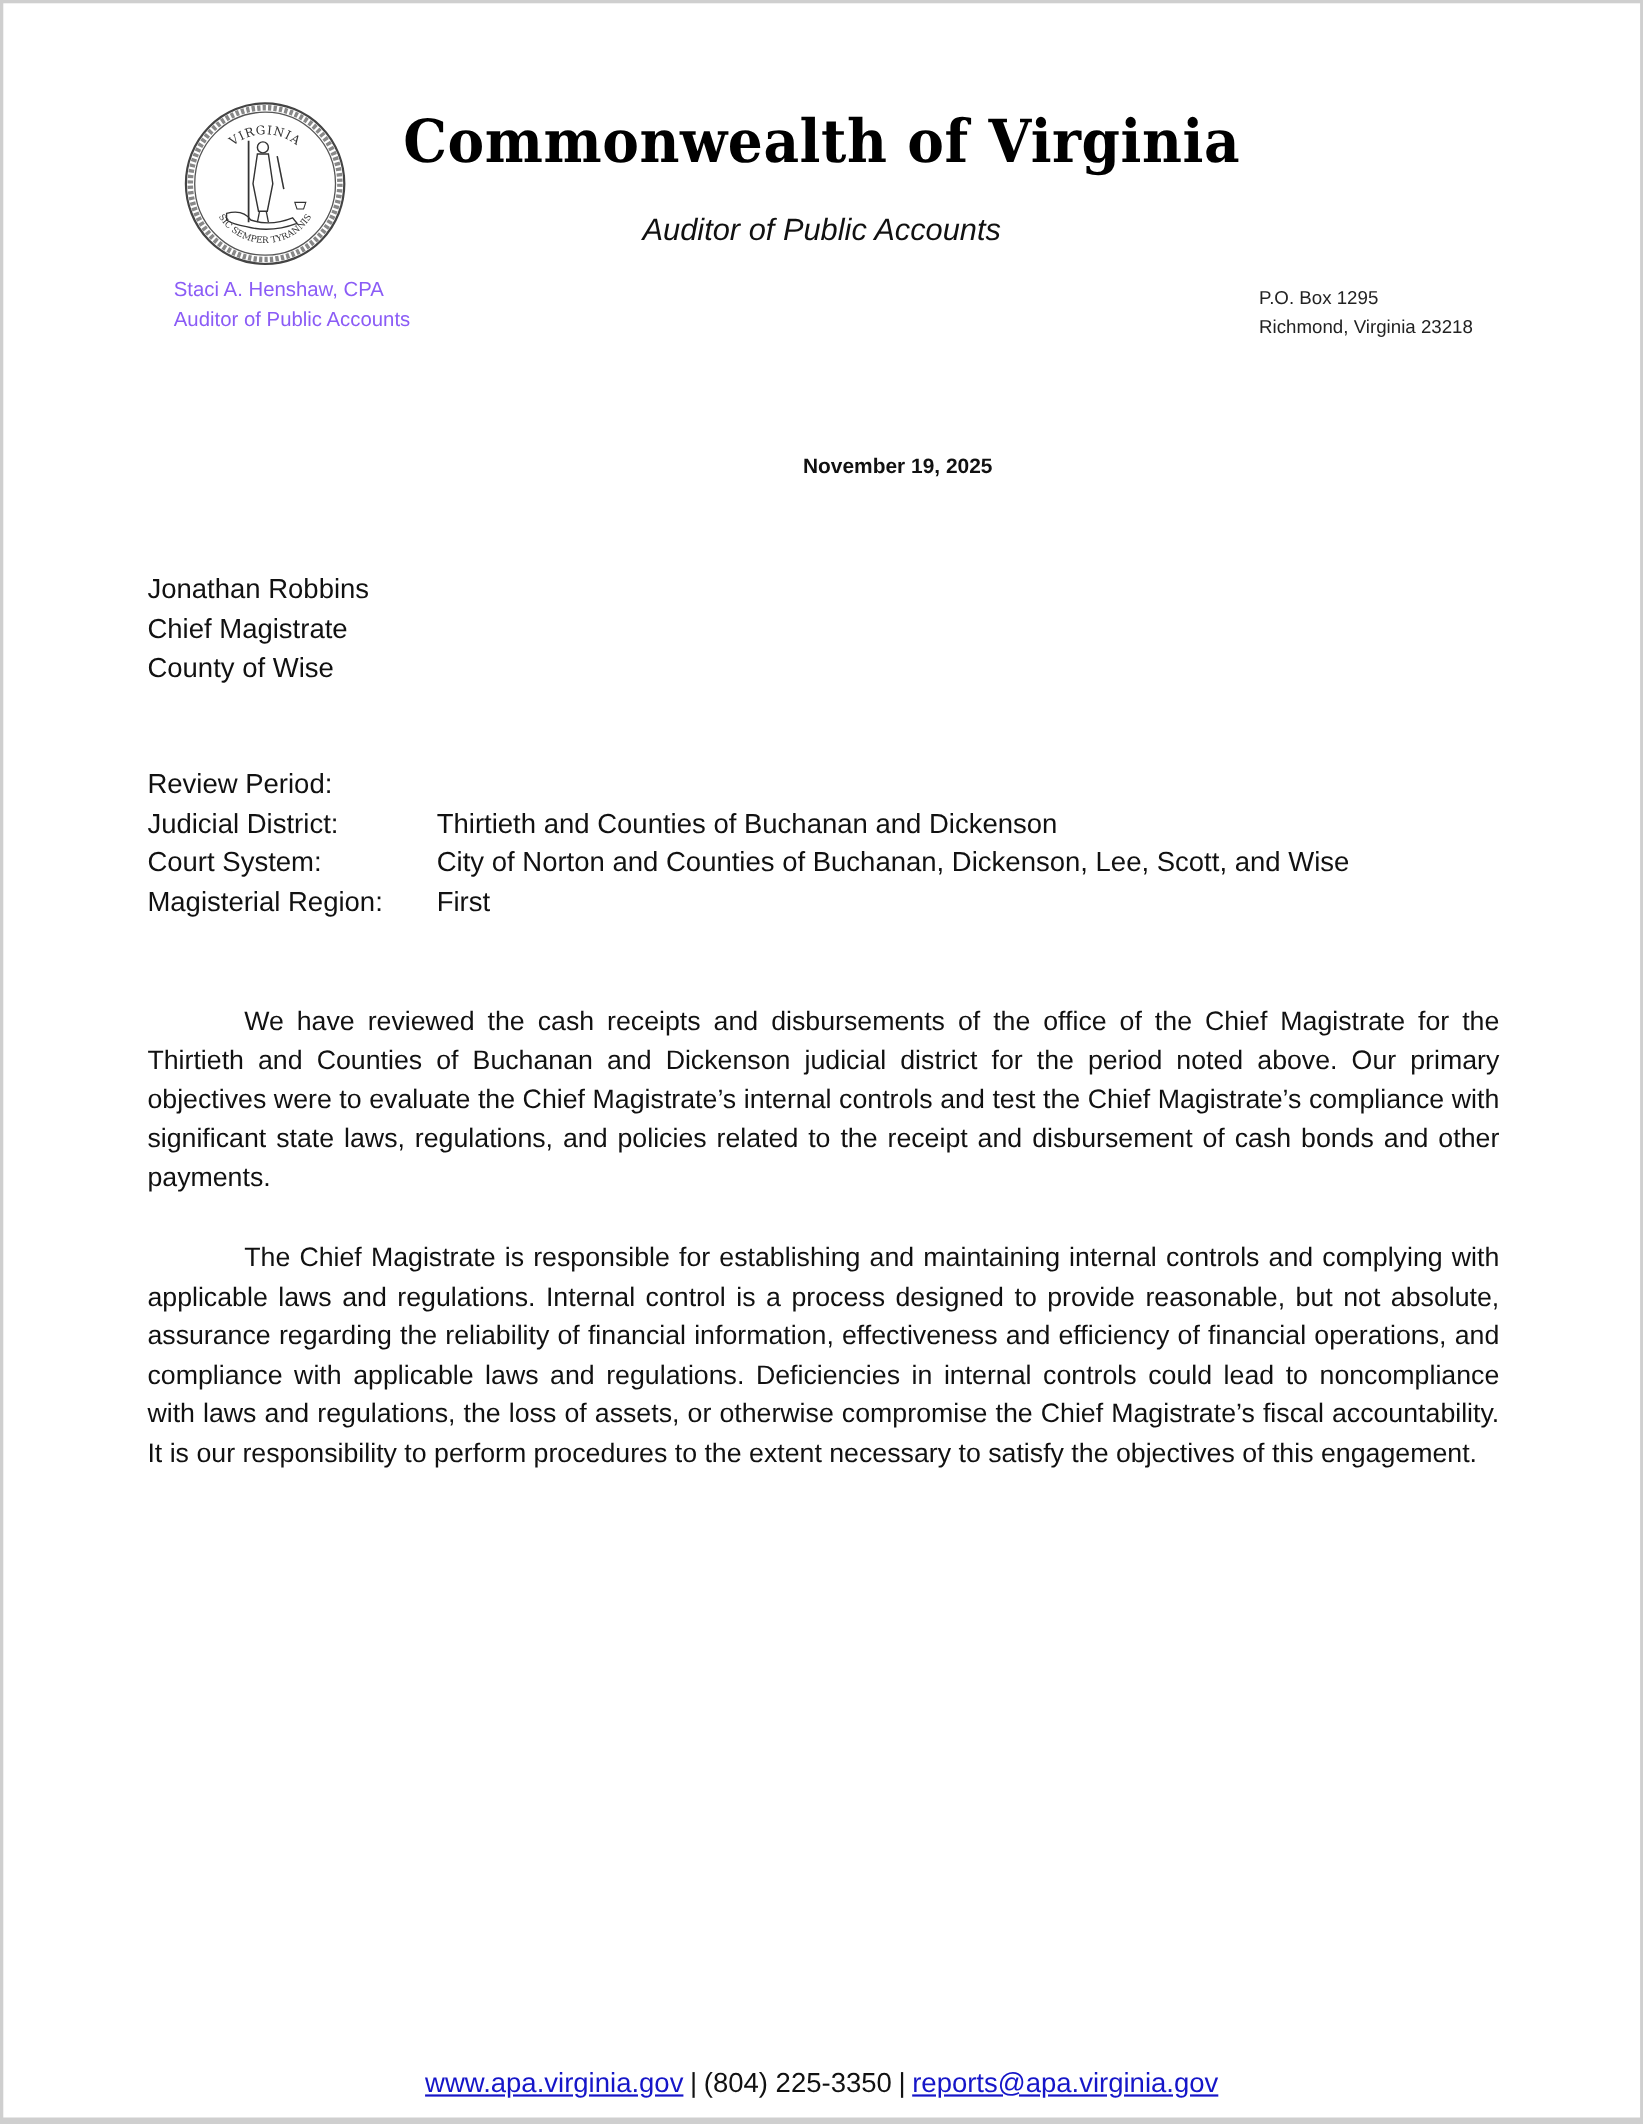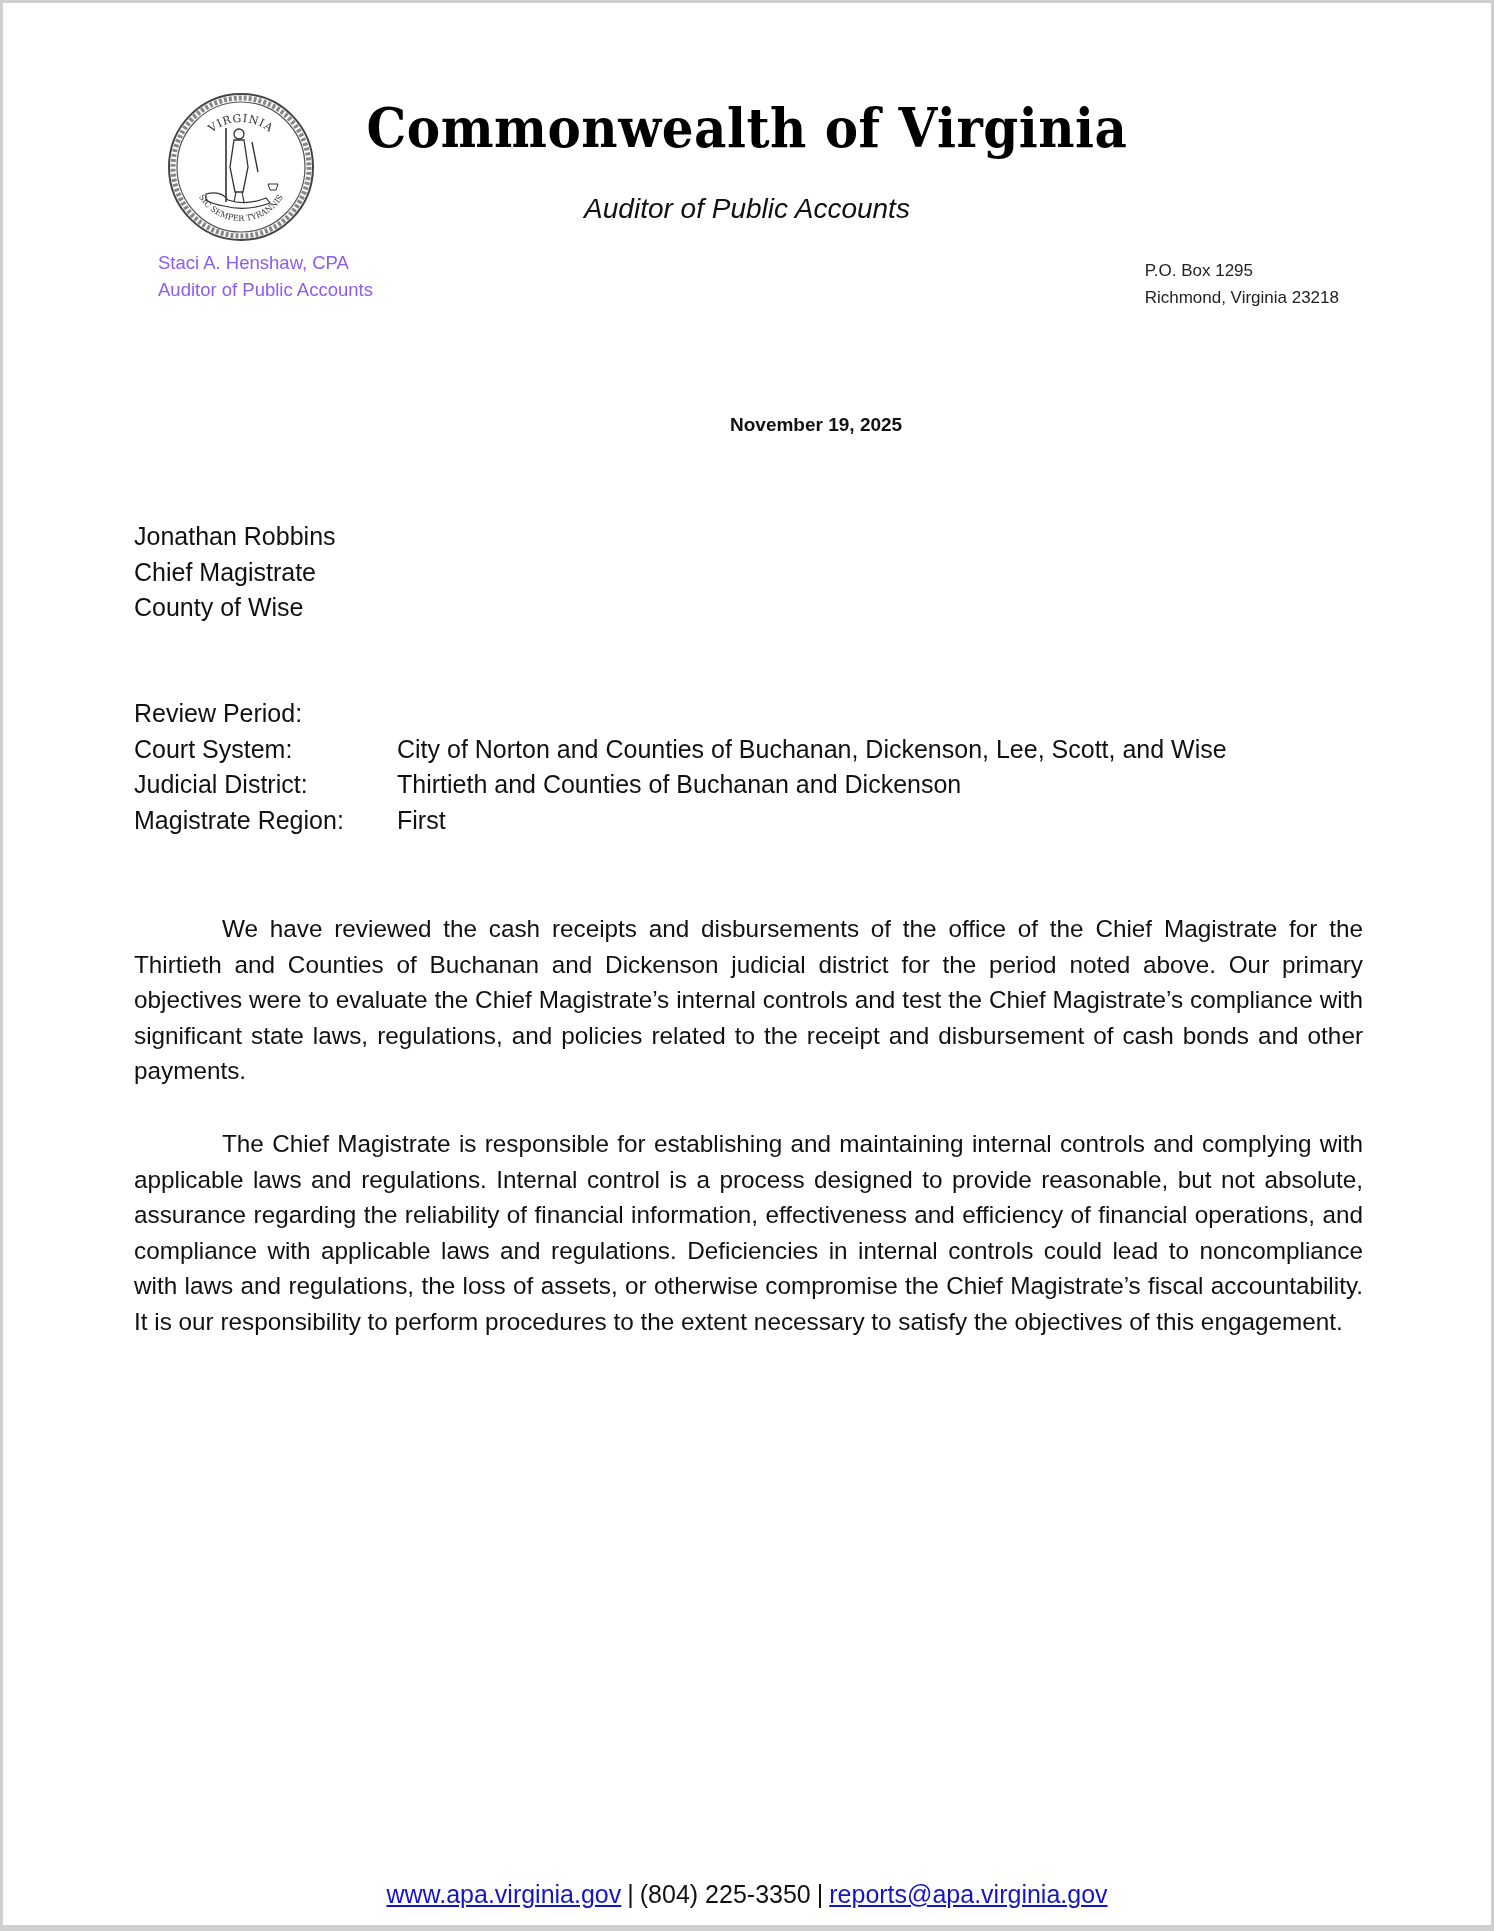--- a/index.html
+++ b/index.html
@@ -94,29 +94,29 @@
     <div>Jonathan Robbins</div>
     <div>Chief Magistrate</div>
     <div>County of Wise</div>
   </div>
 
   <div class="abs meta">
     <div class="meta-row">
       <span class="meta-label">Review Period:</span>
     </div>
     <div class="meta-row">
+      <span class="meta-label">Judicial District:</span>
+      <span>Thirtieth and Counties of Buchanan and Dickenson</span>
+    </div>
+    <div class="meta-row">
       <span class="meta-label">Court System:</span>
       <span>City of Norton and Counties of Buchanan, Dickenson, Lee, Scott, and Wise</span>
     </div>
     <div class="meta-row">
-      <span class="meta-label">Judicial District:</span>
-      <span>Thirtieth and Counties of Buchanan and Dickenson</span>
-    </div>
-    <div class="meta-row">
-      <span class="meta-label">Magistrate Region:</span>
+      <span class="meta-label">Magisterial Region:</span>
       <span>First</span>
     </div>
   </div>
 
   <div class="abs body-text p1">
     <p>We have reviewed the cash receipts and disbursements of the office of the Chief Magistrate for the Thirtieth and Counties of Buchanan and Dickenson judicial district for the period noted above.  Our primary objectives were to evaluate the Chief Magistrate’s internal controls and test the Chief Magistrate’s compliance with significant state laws, regulations, and policies related to the receipt and disbursement of cash bonds and other payments.</p>
   </div>
   <div class="abs body-text p2">
     <p>The Chief Magistrate is responsible for establishing and maintaining internal controls and complying with applicable laws and regulations.  Internal control is a process designed to provide reasonable, but not absolute, assurance regarding the reliability of financial information, effectiveness and efficiency of financial operations, and compliance with applicable laws and regulations.  Deficiencies in internal controls could lead to noncompliance with laws and regulations, the loss of assets, or otherwise compromise the Chief Magistrate’s fiscal accountability.  It is our responsibility to perform procedures to the extent necessary to satisfy the objectives of this engagement.</p>
   </div>

